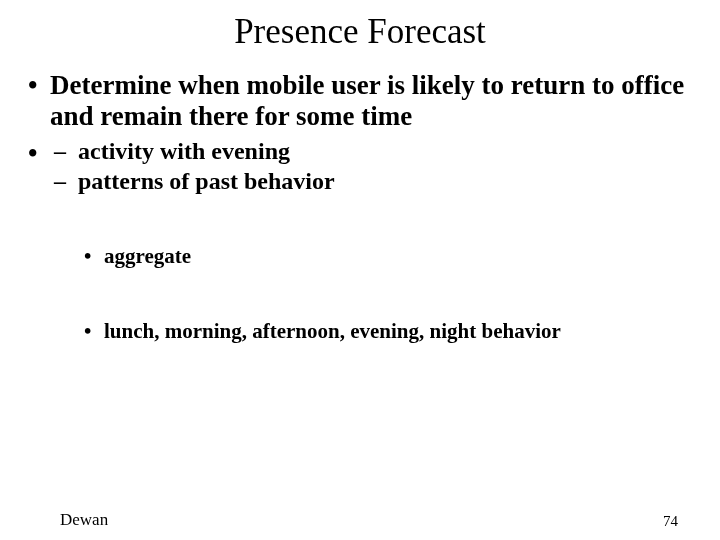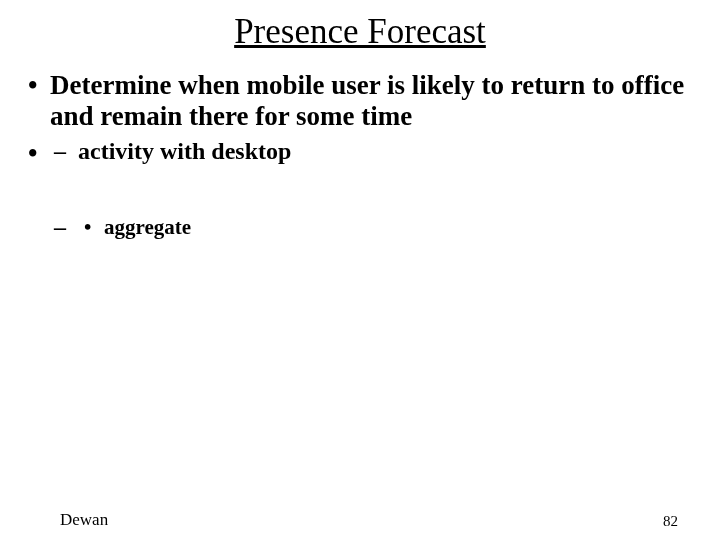--- a/index.html
+++ b/index.html
@@ -18,21 +18,20 @@
     height: 540px;
     position: relative;
     box-sizing: border-box;
   }
   .title {
     text-align: center;
     font-size: 35px;
     font-weight: normal;
     margin-top: 12px;
     margin-bottom: 18px;
-    text-decoration: underline;
   }
   ul.level1 {
     list-style: none;
     margin: 0 18px 0 22px;
     padding: 0;
     font-size: 27px;
   }
   ul.level1 > li {
     position: relative;
     padding-left: 28px;
@@ -104,28 +103,32 @@
 
   <div class="title">Presence Forecast</div>
 
   <ul class="level1">
     <li>
       <span>Determine when mobile user is likely to return to office and remain there for some time</span>
     </li>
     <li>
       <ul class="level2">
         <li>
-          <span> activity with desktop</span>
+          <span> activity with evening</span>
         </li>
         <li>
+          <span>patterns of past behavior</span>
           <ul class="level3">
             <li>
               <span>aggregate</span>
+            </li>
+            <li>
+              <span>lunch,  morning, afternoon, evening, night behavior</span>
             </li>
           </ul>
         </li>
       </ul>
     </li>
   </ul>
 
   <div class="footer-left">Dewan</div>
-  <div class="footer-right">82</div>
+  <div class="footer-right">74</div>
 </div>
 
 </body></html>

